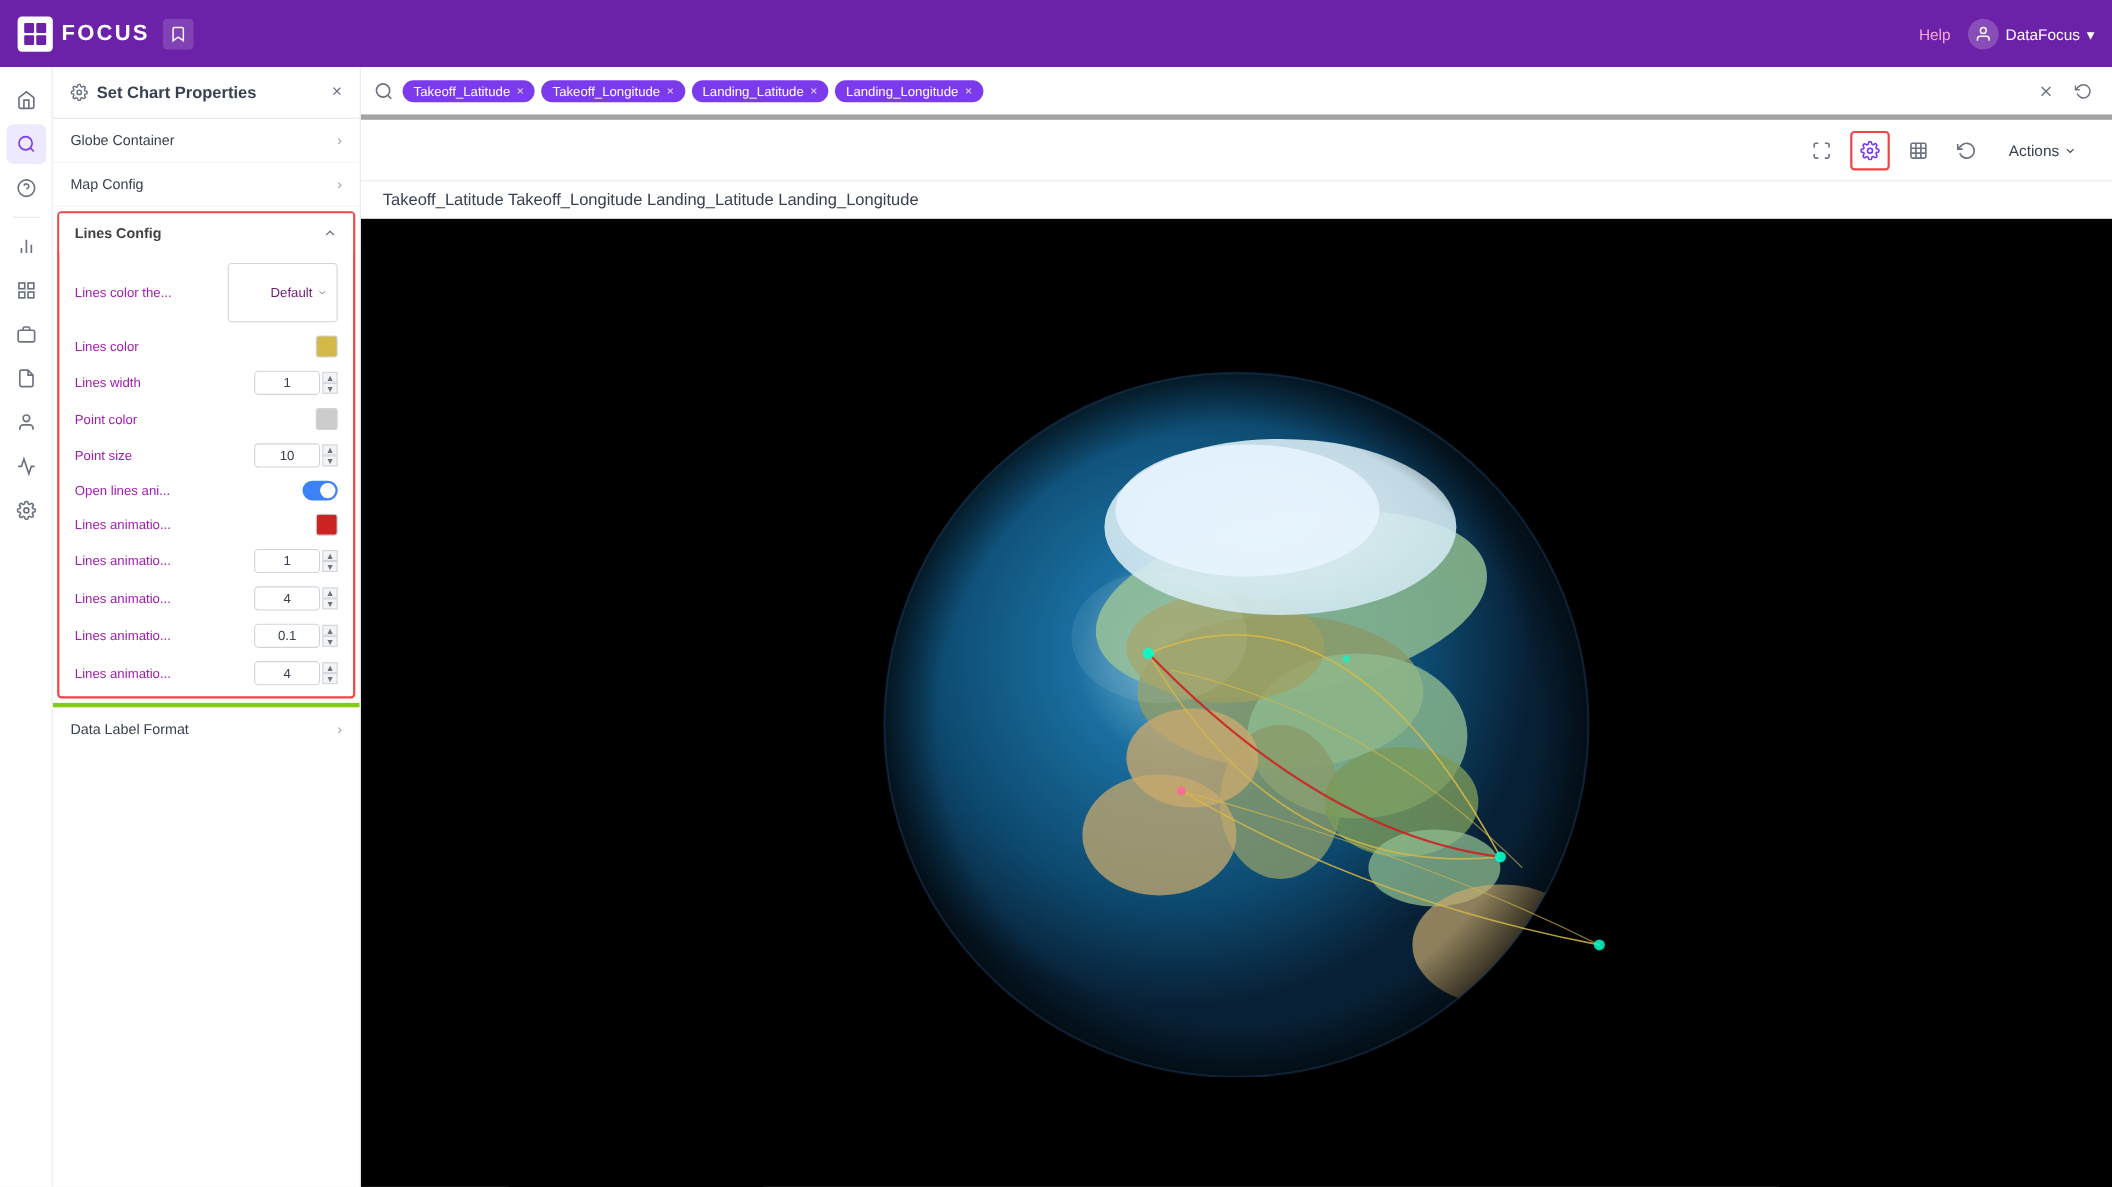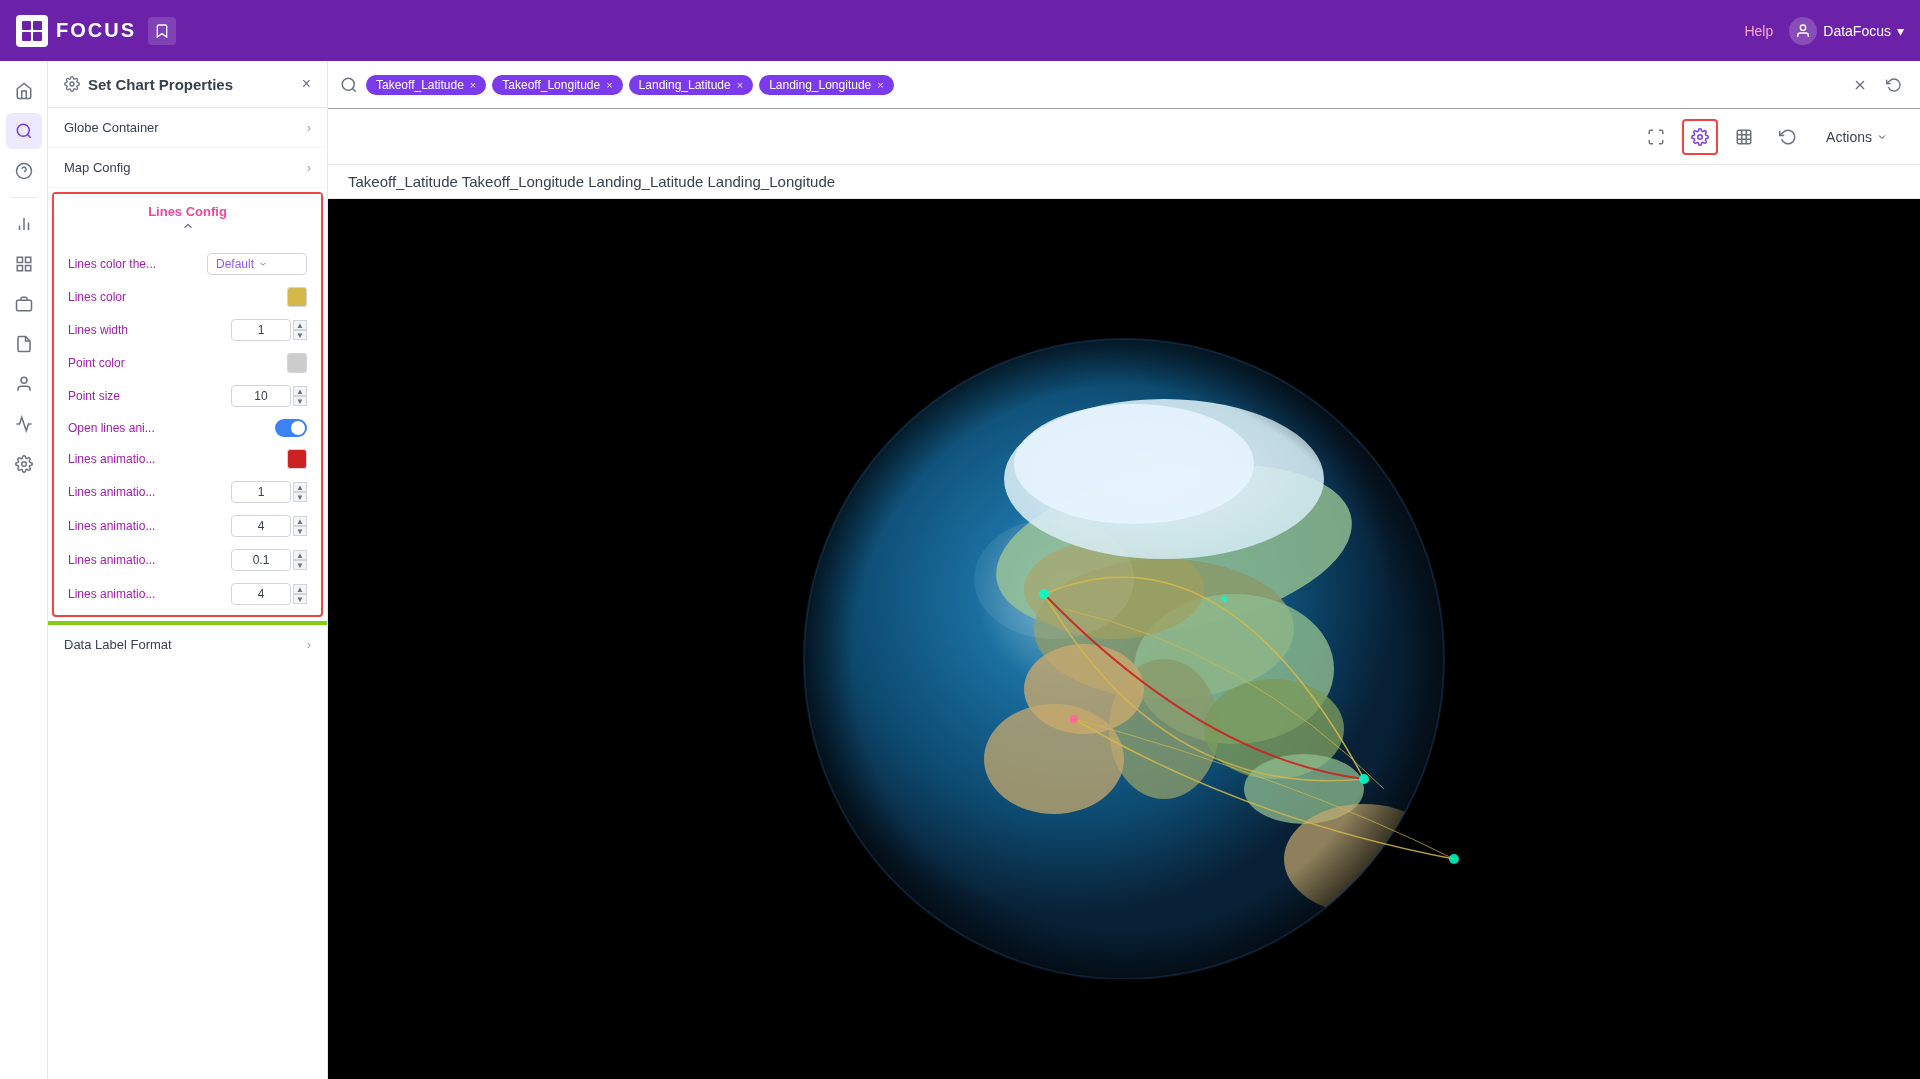--- a/index.html
+++ b/index.html
@@ -88,41 +88,42 @@
     .lines-config-section {
       border: 2px solid #ef4444;
       border-radius: 4px;
       margin: 4px;
     }
     .lines-config-header {
       display: flex; align-items: center; justify-content: space-between;
       padding: 10px 14px;
       cursor: pointer;
       background: white;
-      font-size: 13px; font-weight: 600; color: #ec4899; flex-direction: column;
+      font-size: 13px; font-weight: 600; color: #404040;
     }
     .lines-config-body { padding: 4px 0; }
 
     .config-row {
       display: flex; align-items: center; justify-content: space-between;
       padding: 6px 14px;
       font-size: 12px; color: #374151;
     }
     .config-row-label { flex: 1; color: #a21caf; font-size: 12px; }
 
     .dropdown-select {
       border: 1px solid #d1d5db;
       border-radius: 4px;
-      padding: 3px 8px;
+      padding: 19px 8px;
       font-size: 12px;
       background: white;
-      color: #8b5cf6;
+      color: #701a75;
       display: flex; align-items: center; gap: 4px;
       min-width: 100px;
       cursor: pointer;
+      justify-content: flex-end;
     }
     .color-swatch {
       width: 20px; height: 20px;
       border-radius: 3px;
       border: 1px solid #d1d5db;
       cursor: pointer;
     }
     .number-input-group {
       display: flex; align-items: center; gap: 2px;
     }
@@ -169,21 +170,21 @@
       flex: 1;
       display: flex;
       flex-direction: column;
       overflow: hidden;
     }
 
     
     .filter-bar {
       height: 48px;
       background: white;
-      border-bottom: 1px solid #a3a3a3;
+      border-bottom: 5px solid #a3a3a3;
       display: flex;
       align-items: center;
       padding: 0 12px;
       gap: 8px;
     }
     .search-icon-btn {
       color: #6b7280; cursor: pointer;
       display: flex; align-items: center;
     }
     .filter-tags { display: flex; gap: 6px; flex: 1; flex-wrap: wrap; }

